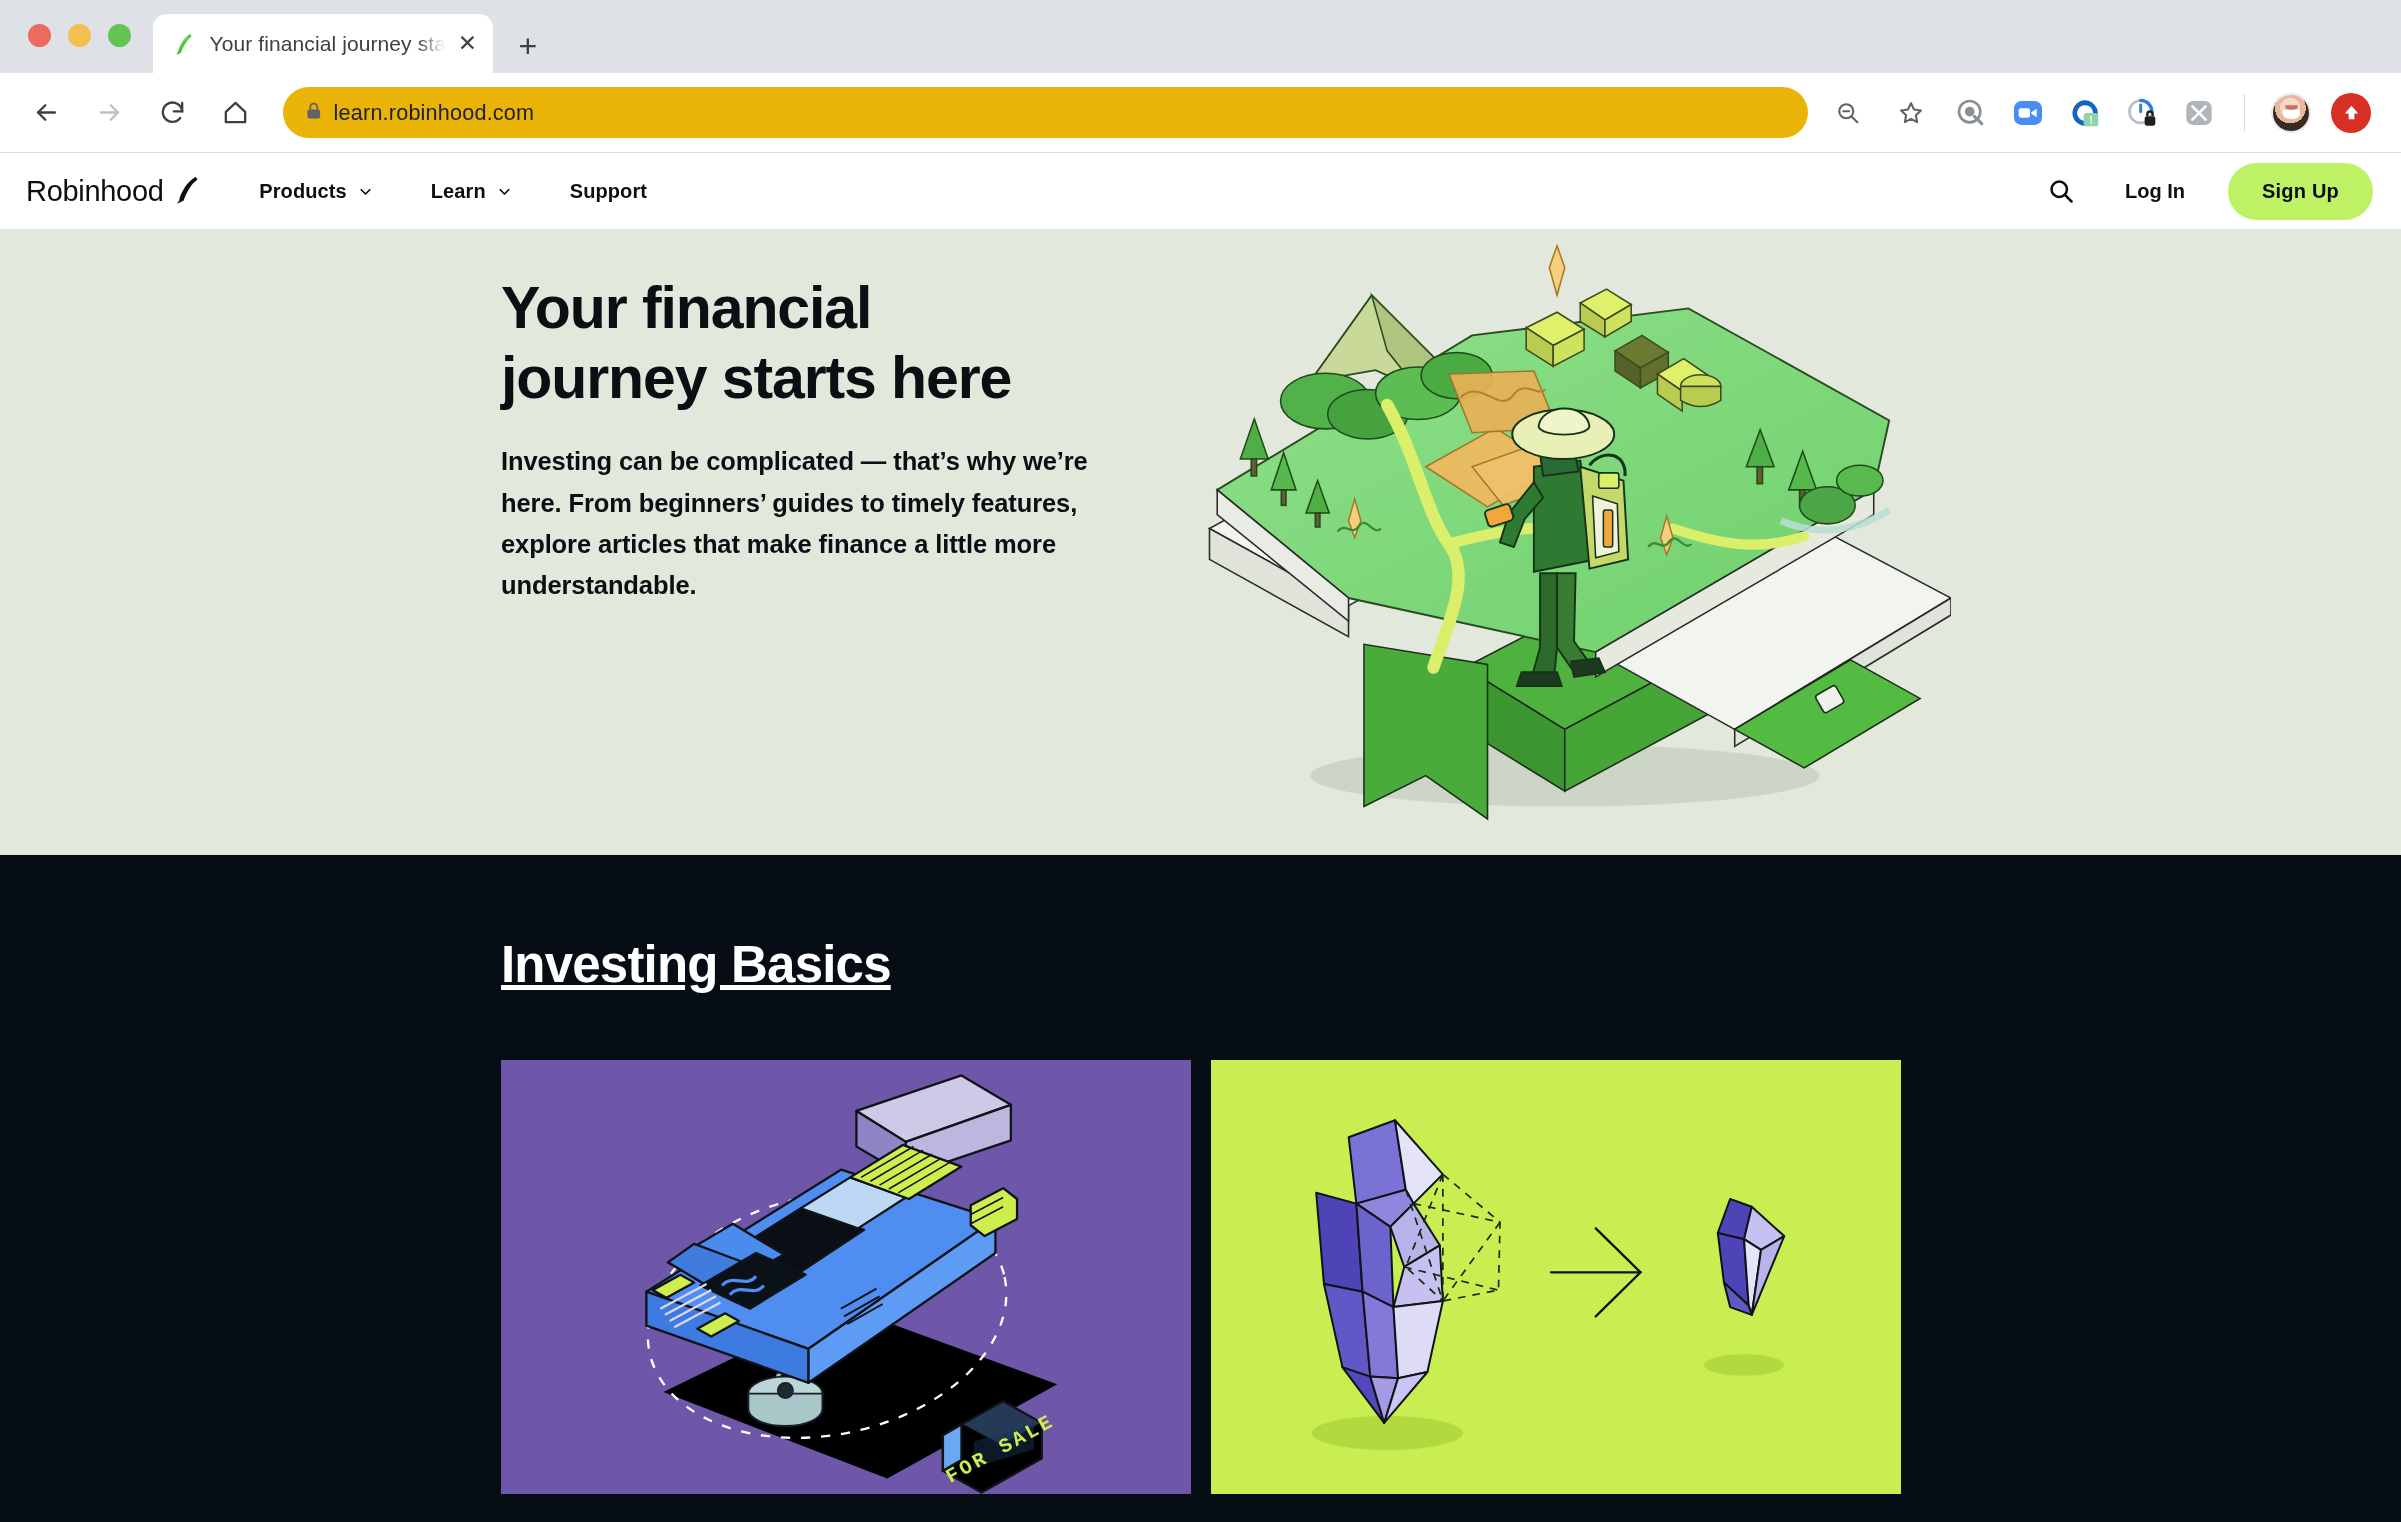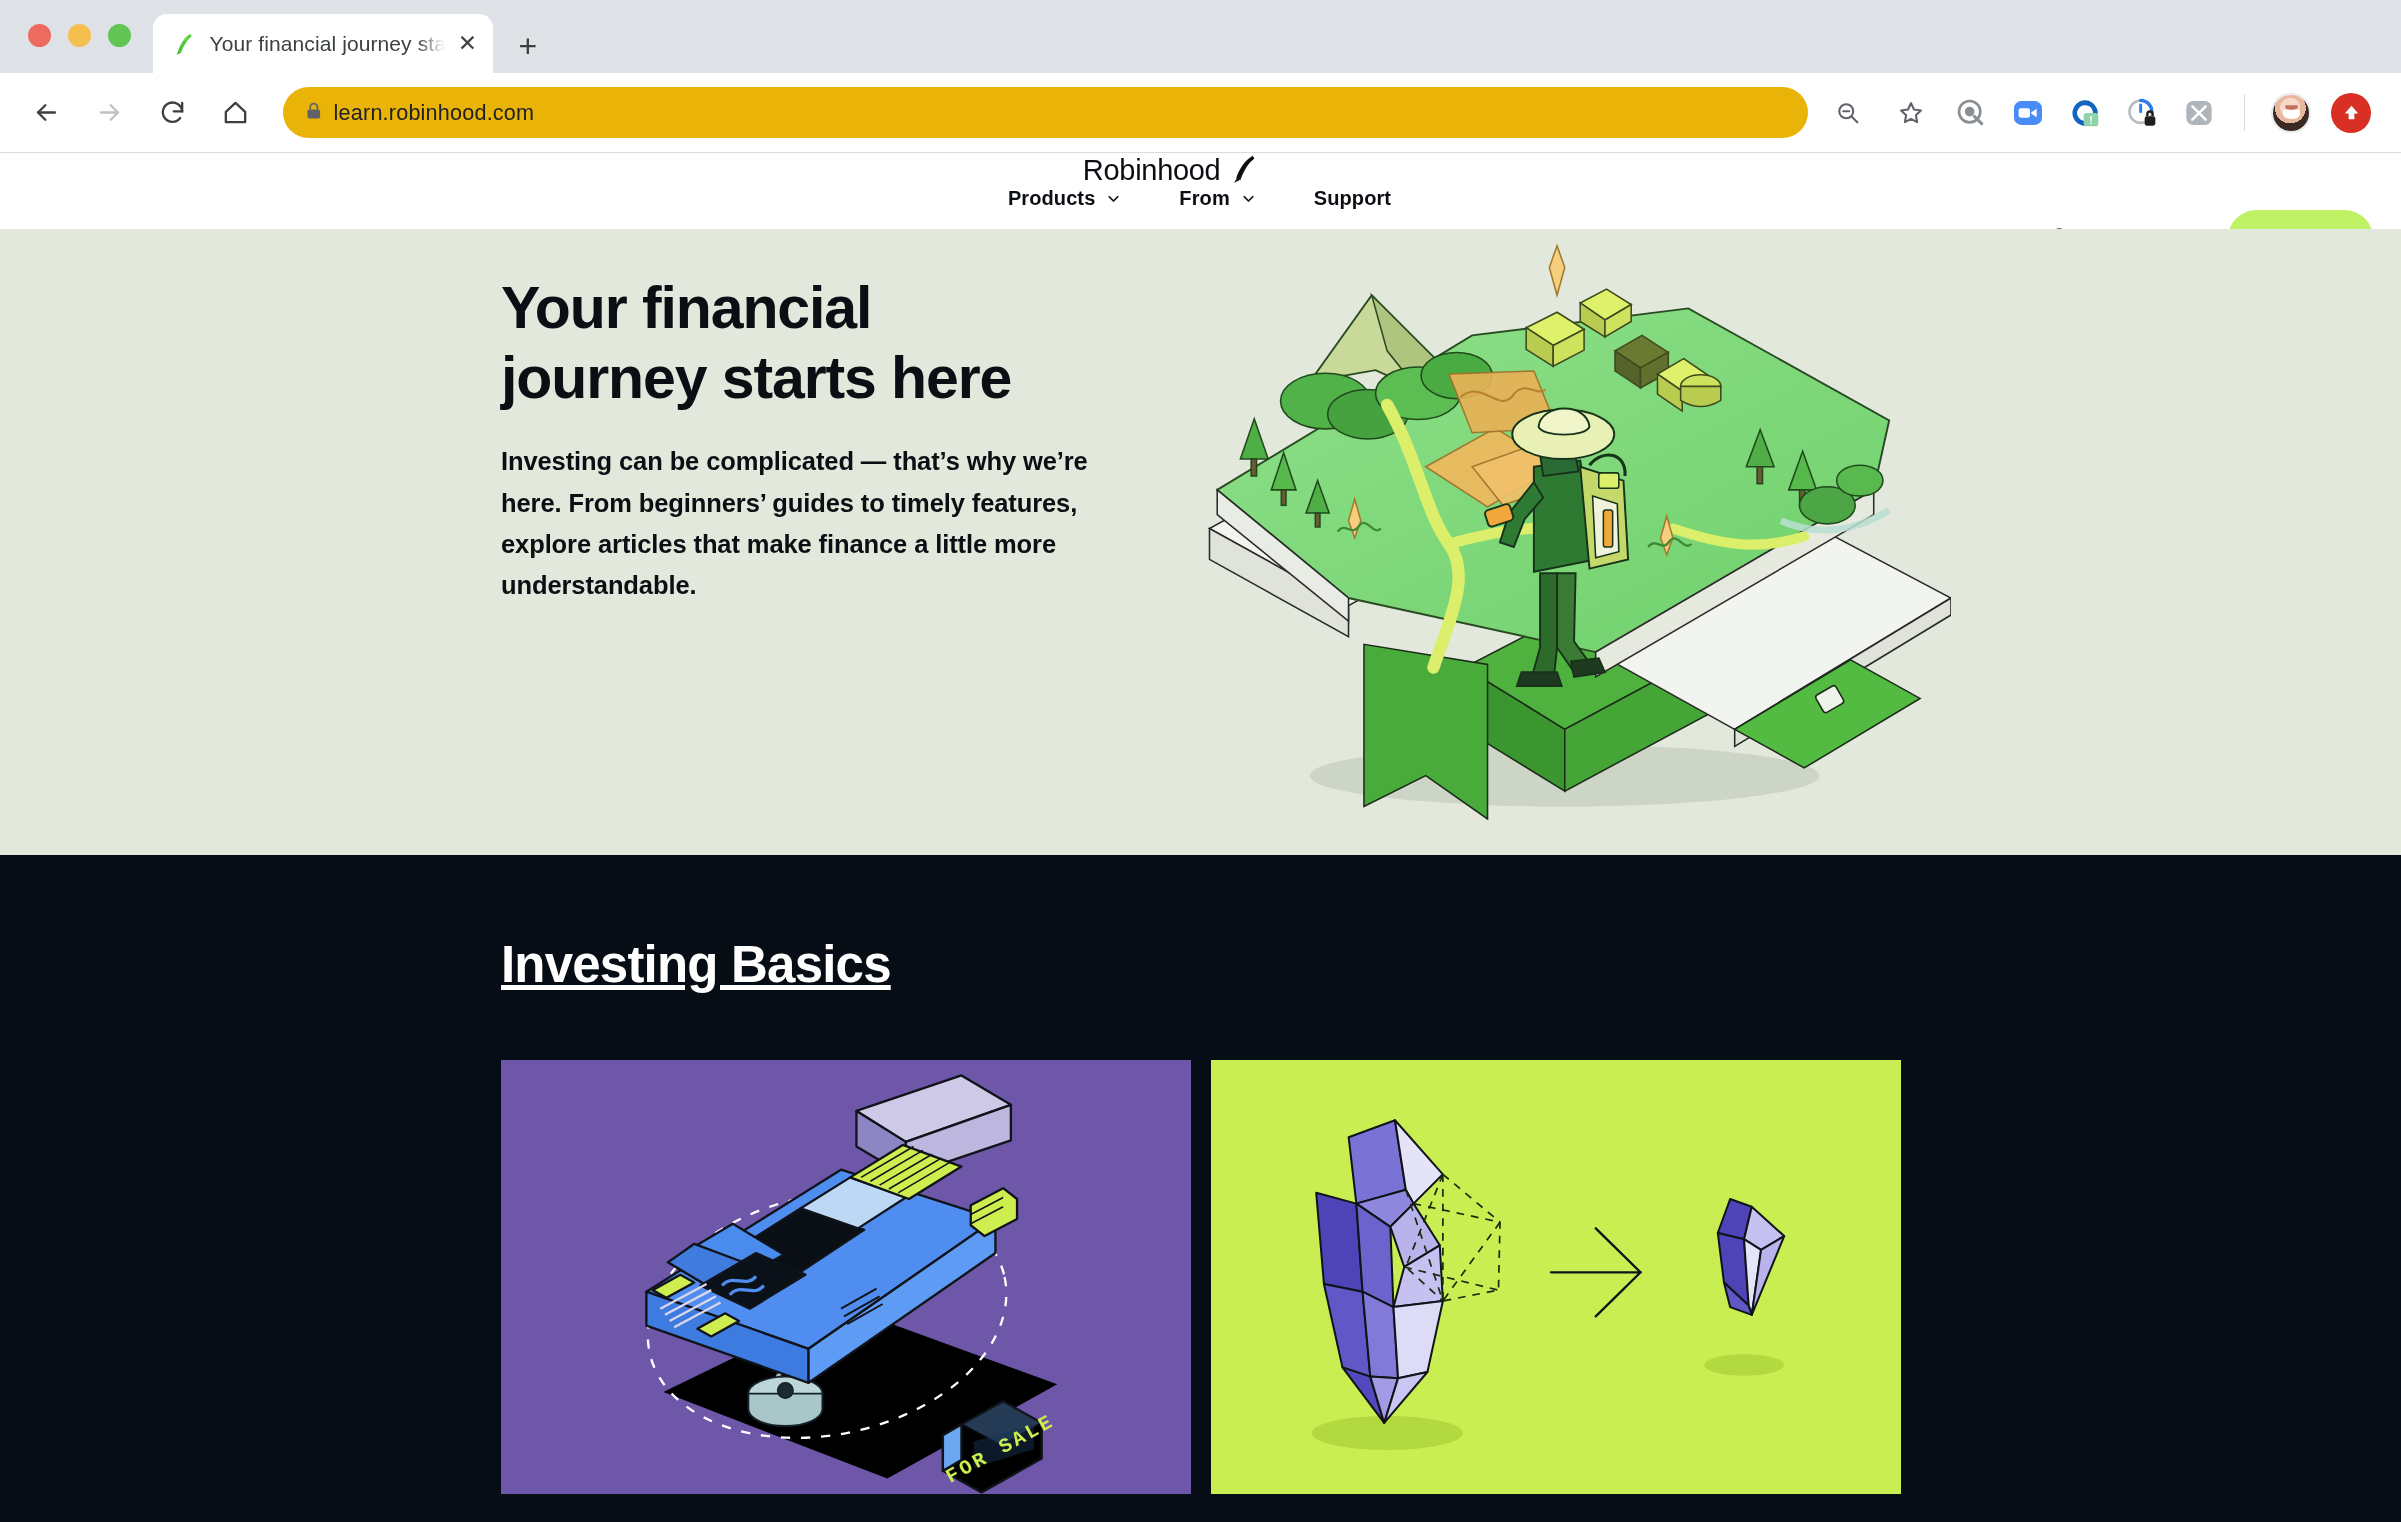--- a/index.html
+++ b/index.html
@@ -73,21 +73,21 @@
     background: #fff; box-shadow: 0 -7px 0 -2.3px #c4705f;
   }
   .redbtn {
     width: 40px; height: 40px; border-radius: 50%; background: #d93025;
     display: flex; align-items: center; justify-content: center;
   }
 
   
   .site-nav {
     height: 76px; background: #ffffff;
-    display: flex; align-items: center; padding: 0 28px 0 26px; flex-direction: column;
+    display: flex; align-items: center; padding: 0 28px 0 26px;
   }
   .brand { display: flex; align-items: center; gap: 7.7px; margin-right: 57px; }
   .brand-text { font-size: 29px; font-weight: 500; color: #0b0e13; letter-spacing: -0.3px; }
   .nav-links { display: flex; align-items: center; gap: 57px; }
   .nav-link {
     display: flex; align-items: center; gap: 10px;
     font-size: 20px; font-weight: 600; color: #0b0e13; letter-spacing: 0.1px;
   }
   .chev { display: block; }
   .nav-right { margin-left: auto; display: flex; align-items: center; gap: 43px; }
@@ -265,21 +265,21 @@
     </div>
 
     <div class="nav-links">
       <span class="nav-link">
         <span>Products</span>
         <svg class="chev" width="17" height="17" viewBox="0 0 24 24" fill="none" stroke="#0b0e13" stroke-width="2.4" stroke-linecap="round" stroke-linejoin="round">
             <path d="M6 9.5l6 6 6-6"></path>
           </svg>
       </span>
       <span class="nav-link">
-        <span>From</span>
+        <span>Learn</span>
         <svg class="chev" width="17" height="17" viewBox="0 0 24 24" fill="none" stroke="#0b0e13" stroke-width="2.4" stroke-linecap="round" stroke-linejoin="round">
             <path d="M6 9.5l6 6 6-6"></path>
           </svg>
       </span>
       <span class="nav-link">
         <span>Support</span>
       </span>
     </div>
 
     <div class="nav-right">

